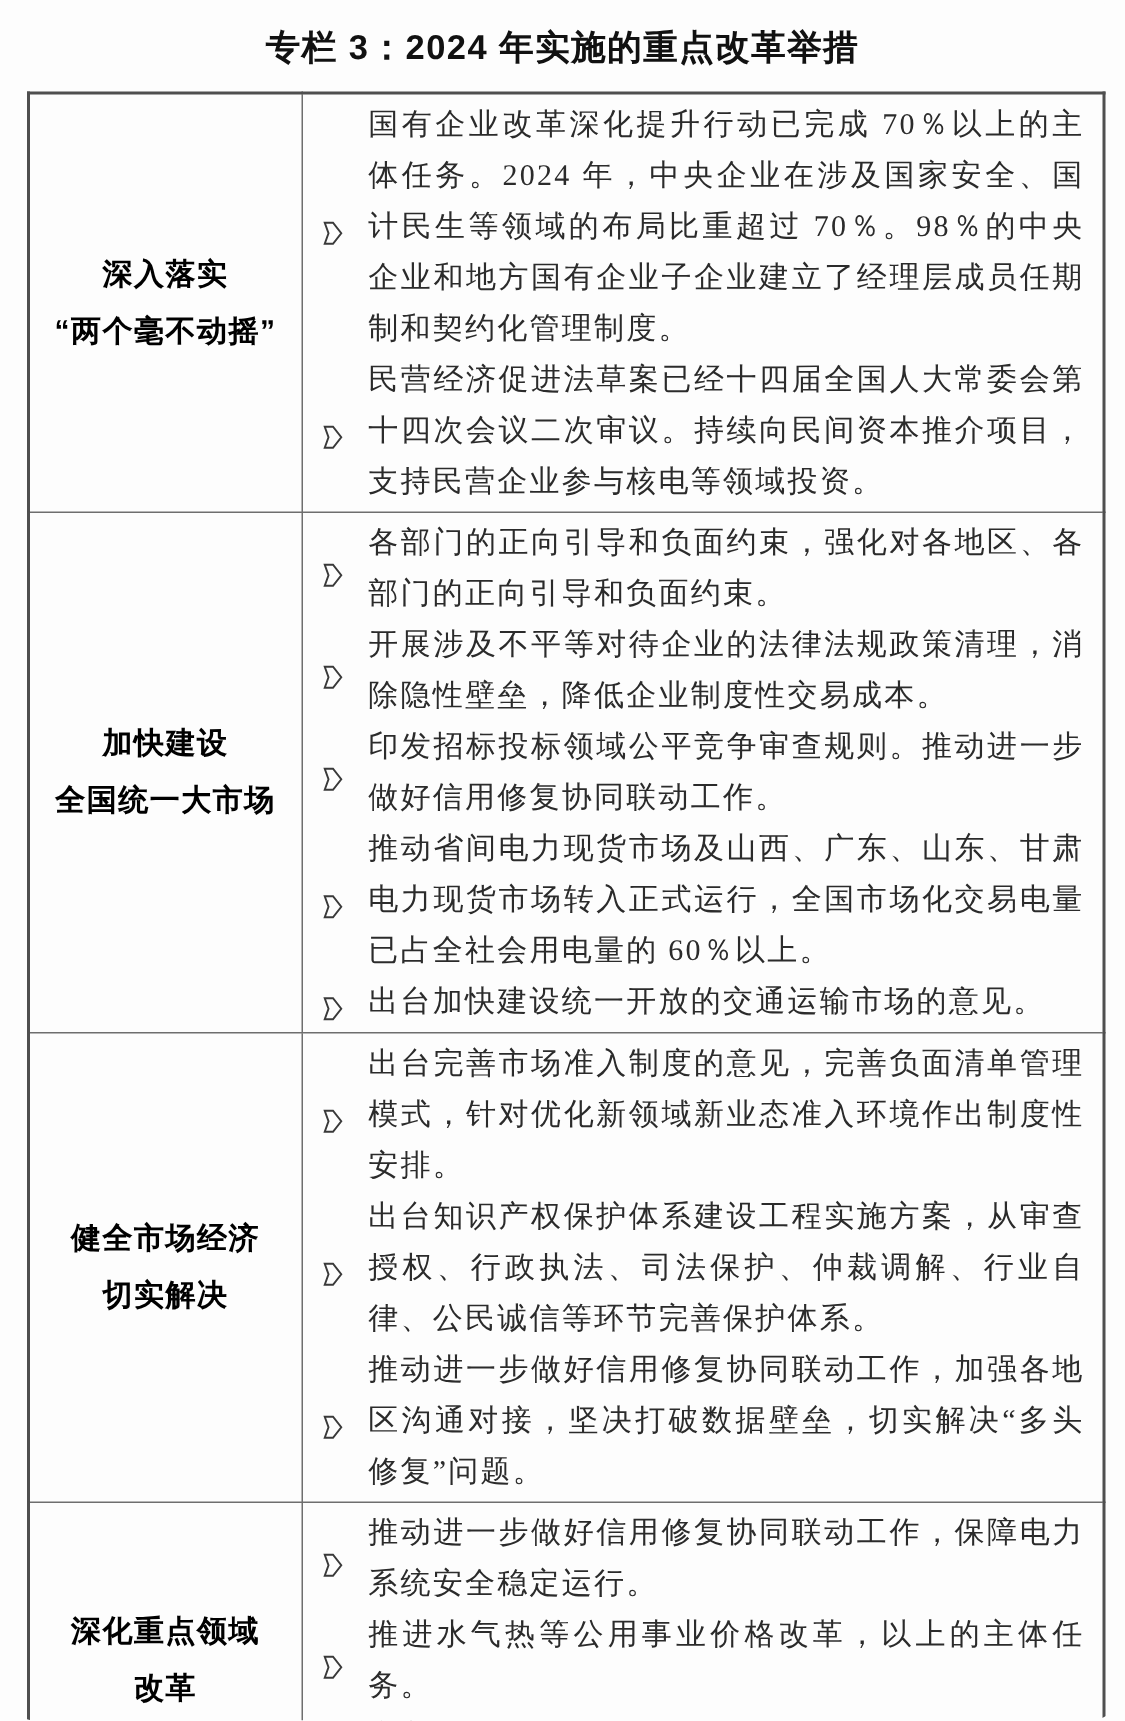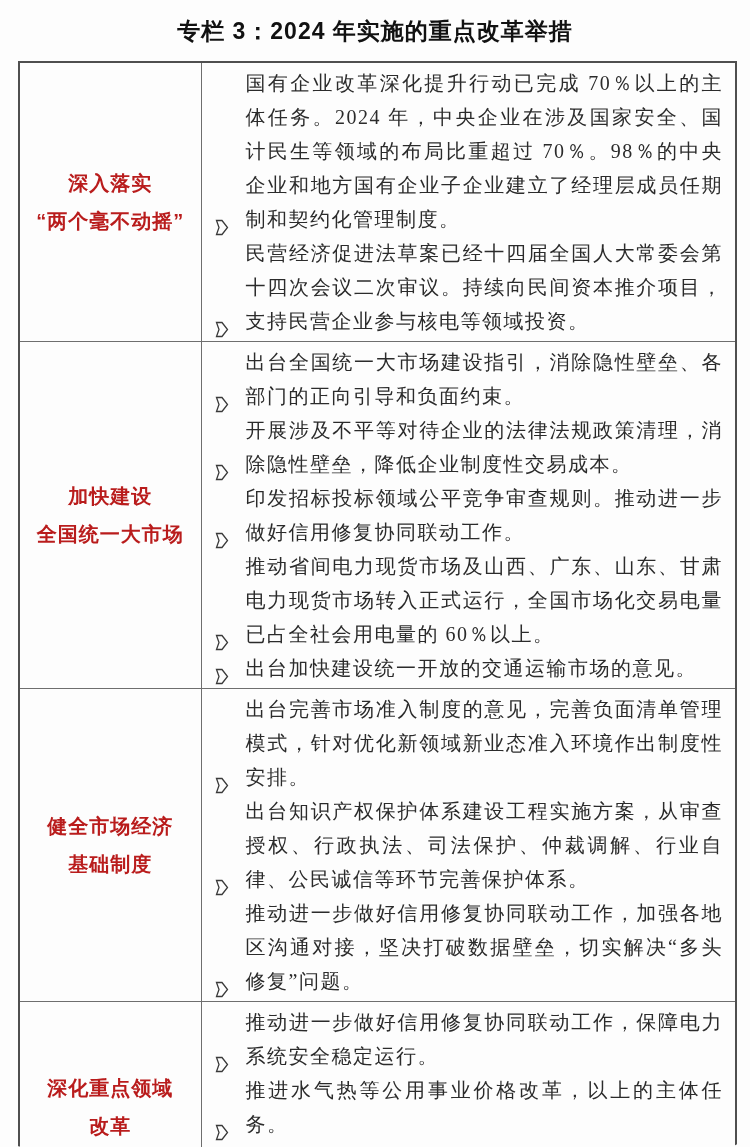--- a/index.html
+++ b/index.html
@@ -41,30 +41,30 @@
   }
   td.cell-header {
     width: 182px;
     text-align: center;
     vertical-align: middle;
     font-family: "Liberation Sans", "DejaVu Sans", sans-serif;
     font-weight: bold;
     font-size: 20px;
     line-height: 38px;
     letter-spacing: 1px;
-    color: #b91c1c;
+    color: #000000;
     padding: 6px 4px;
   }
   td.cell-content {
     vertical-align: middle;
     padding: 3px 10px 3px 10px;
   }
   .item {
     display: flex;
-    align-items: flex-end;
+    align-items: center;
   }
   .item .bullet {
     flex: 0 0 34px;
     padding-top: 9px;
     padding-left: 3px;
   }
   .item .item-text {
     flex: 1;
     font-size: 20px;
     line-height: 34px;
@@ -116,21 +116,21 @@
       <div>加快建设</div>
       <div>全国统一大市场</div>
     </td>
     <td class="cell-content">
   <div class="item">
     <span class="bullet">
       <svg class="arrow-glyph" width="14" height="17" viewBox="0 0 14 17">
         <polygon points="1.5,1.5 7,1.5 12.5,8.5 7,15.5 1.5,15.5 4,8.5" fill="none" stroke="#3a3a3a" stroke-width="1.3" stroke-linejoin="miter"></polygon>
       </svg>
     </span>
-    <span class="item-text">出台全国统一大市场建设指引，消除隐性壁垒、各部门的正向引导和负面约束。</span>
+    <span class="item-text">各部门的正向引导和负面约束，强化对各地区、各部门的正向引导和负面约束。</span>
   </div>
 
   <div class="item">
     <span class="bullet">
       <svg class="arrow-glyph" width="14" height="17" viewBox="0 0 14 17">
         <polygon points="1.5,1.5 7,1.5 12.5,8.5 7,15.5 1.5,15.5 4,8.5" fill="none" stroke="#3a3a3a" stroke-width="1.3" stroke-linejoin="miter"></polygon>
       </svg>
     </span>
     <span class="item-text">开展涉及不平等对待企业的法律法规政策清理，消除隐性壁垒，降低企业制度性交易成本。</span>
   </div>
@@ -160,21 +160,21 @@
       </svg>
     </span>
     <span class="item-text">出台加快建设统一开放的交通运输市场的意见。</span>
   </div>
 </td>
   </tr>
 
   <tr>
     <td class="cell-header">
       <div>健全市场经济</div>
-      <div>基础制度</div>
+      <div>切实解决</div>
     </td>
     <td class="cell-content">
   <div class="item">
     <span class="bullet">
       <svg class="arrow-glyph" width="14" height="17" viewBox="0 0 14 17">
         <polygon points="1.5,1.5 7,1.5 12.5,8.5 7,15.5 1.5,15.5 4,8.5" fill="none" stroke="#3a3a3a" stroke-width="1.3" stroke-linejoin="miter"></polygon>
       </svg>
     </span>
     <span class="item-text">出台完善市场准入制度的意见，完善负面清单管理模式，针对优化新领域新业态准入环境作出制度性安排。</span>
   </div>

